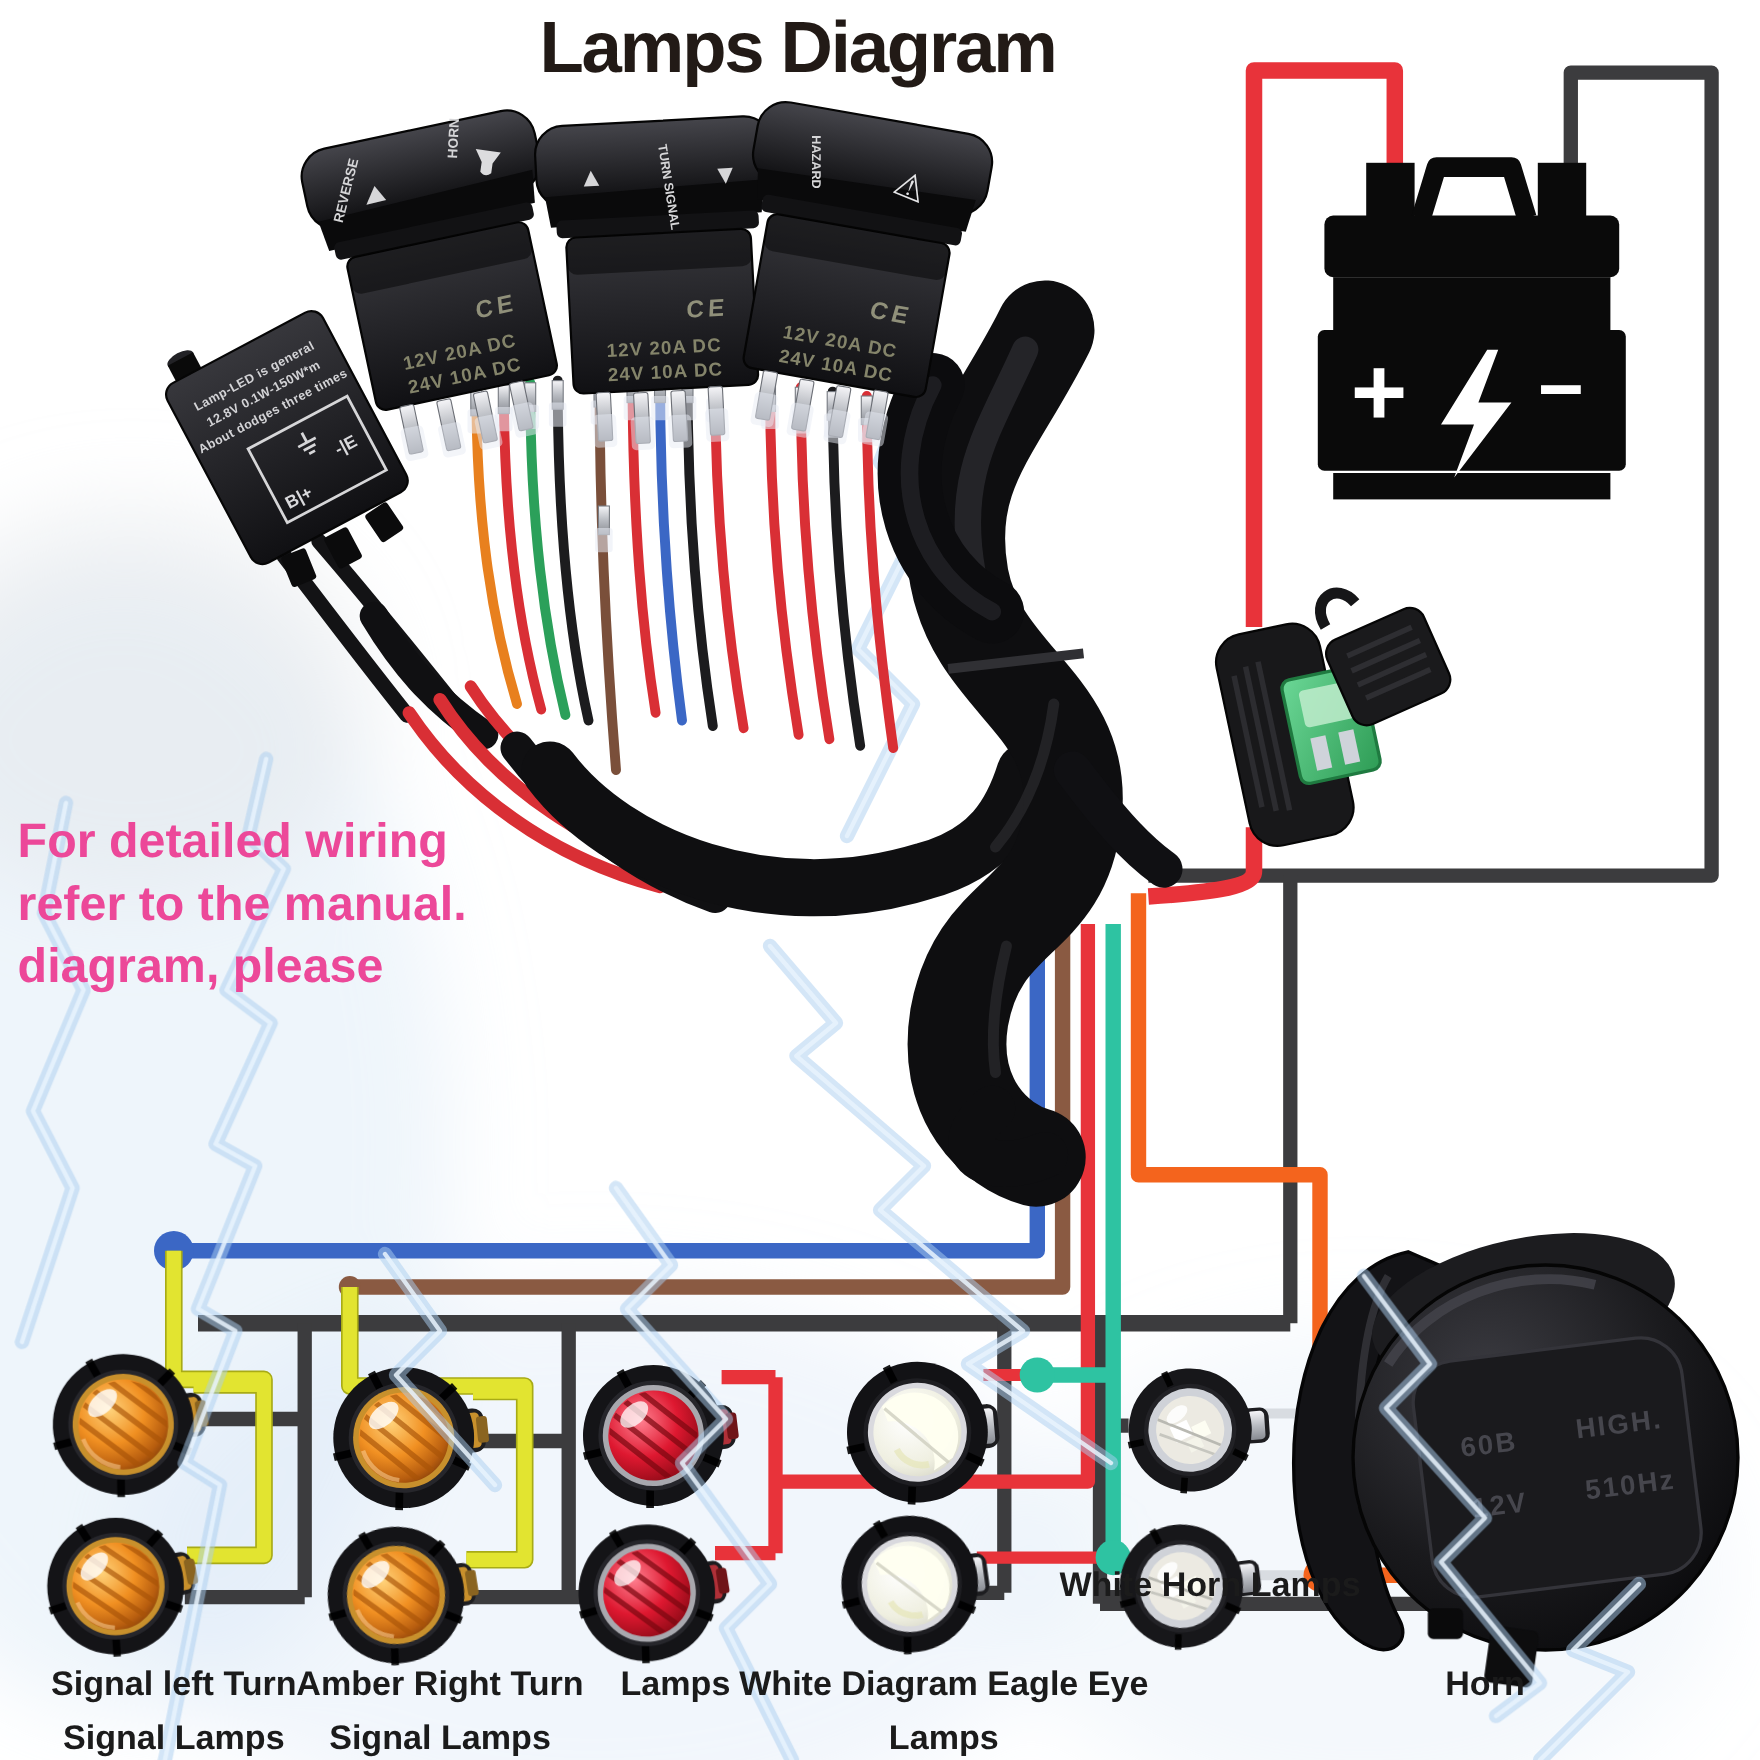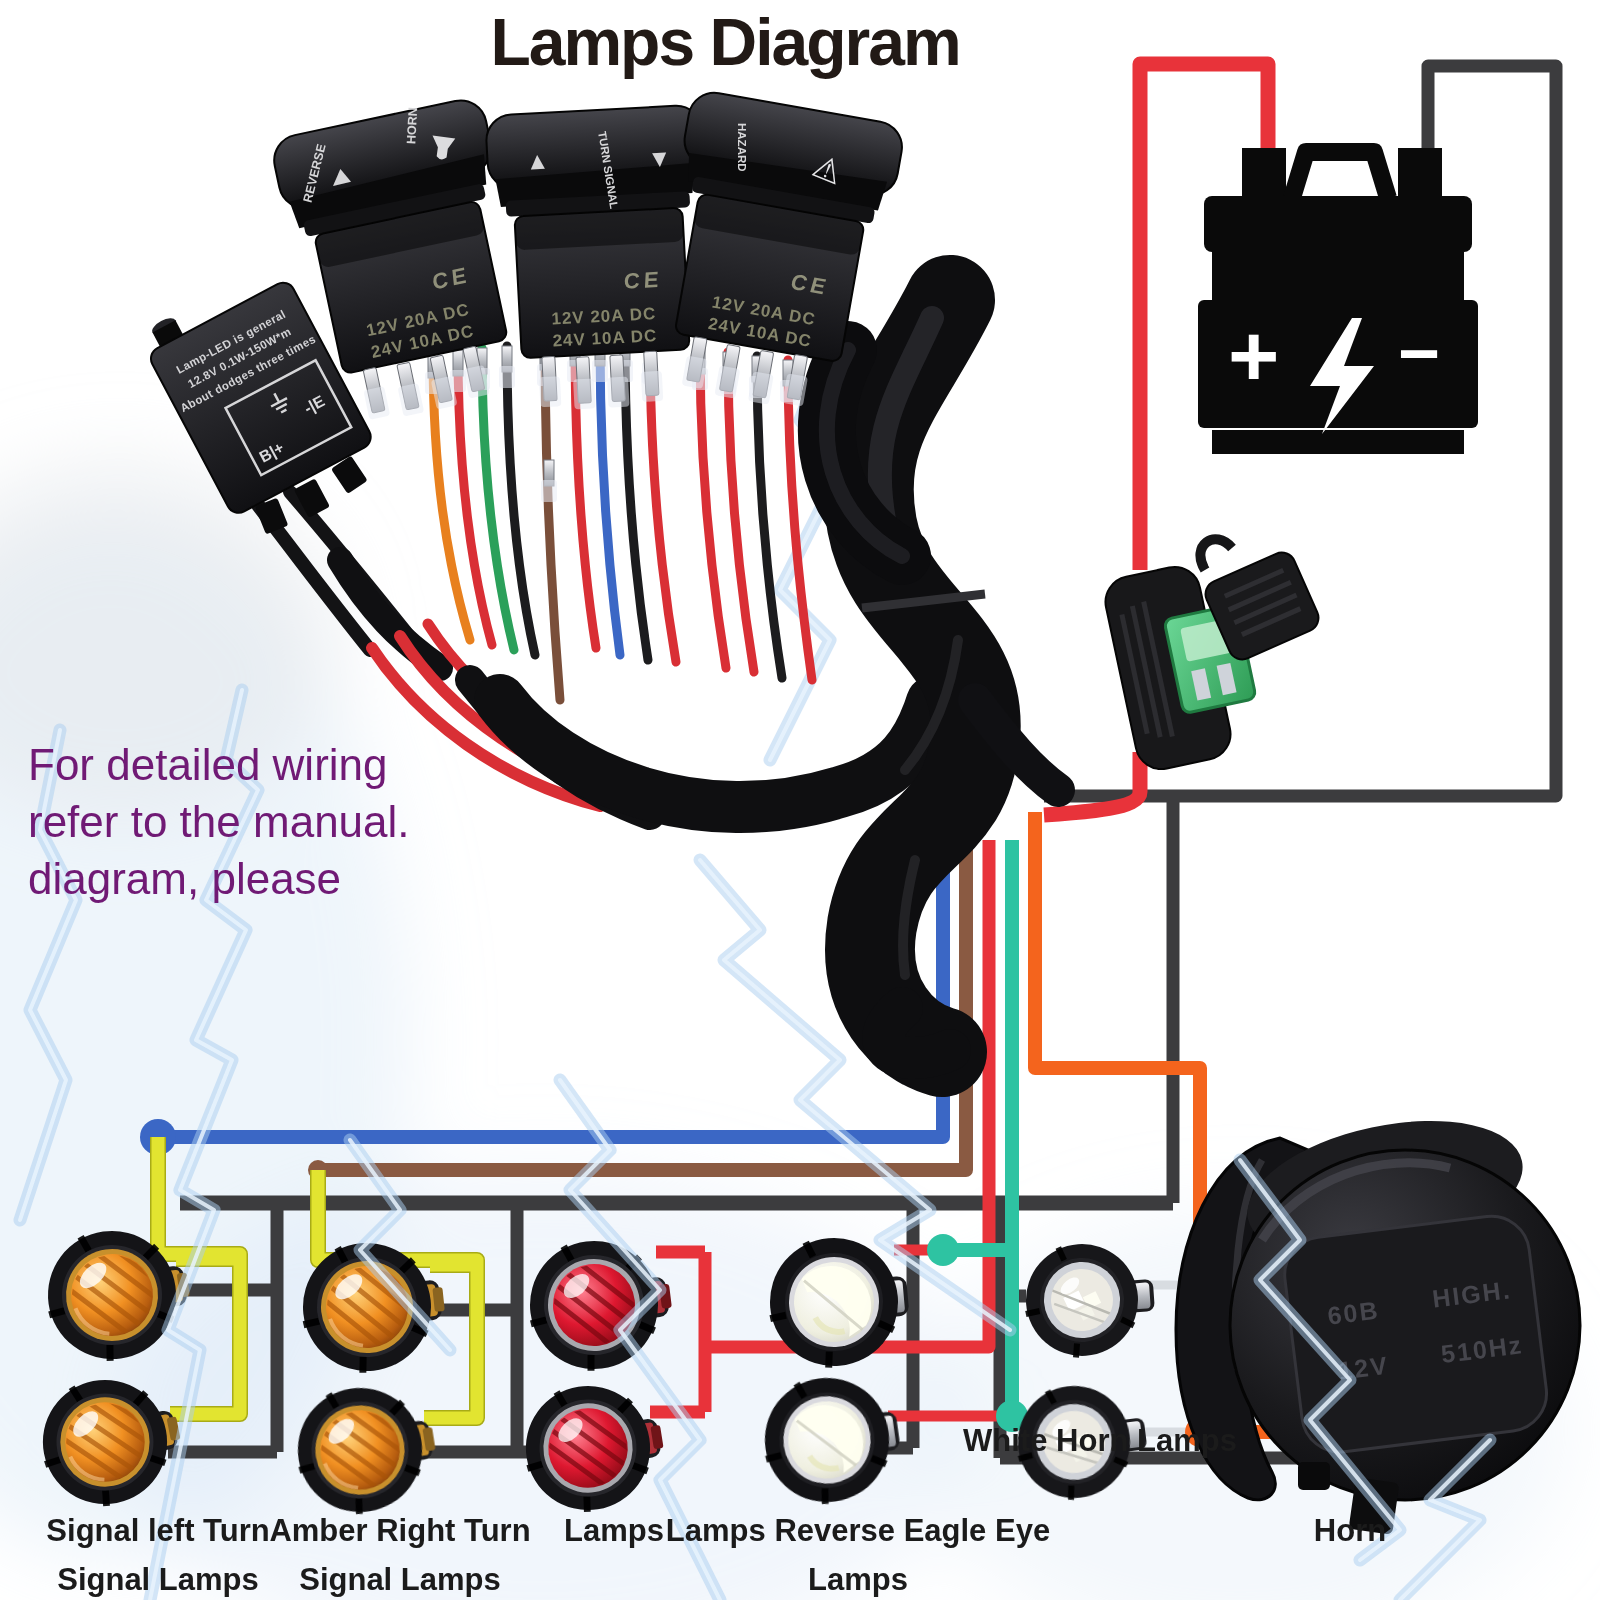--- a/index.html
+++ b/index.html
@@ -1,22 +1,22 @@
 <!DOCTYPE html>
 <html><head>
 <meta charset="utf-8">
 <style>
   html,body{margin:0;padding:0;background:#ffffff;}
   .stage{position:relative;width:1600px;height:1600px;background:#ffffff;overflow:hidden;
          font-family:"Liberation Sans", sans-serif;}
   .stage svg{position:absolute;left:0;top:0;}
   .page-title{position:absolute;left:725px;top:4px;transform:translateX(-50%);
       font-size:66px;font-weight:900;letter-spacing:-2px;color:#221a16;white-space:nowrap;}
-  .note{position:absolute;left:28px;top:736px;font-size:44px;font-weight:400;line-height:57px;
-      color:#701a75;letter-spacing:0px;}
+  .note{position:absolute;left:16px;top:736px;font-size:44px;font-weight:700;line-height:57px;
+      color:#ec4899;letter-spacing:0px;}
   .lamp-label{position:absolute;transform:translateX(-50%);text-align:center;
       font-size:31px;font-weight:700;line-height:49px;color:#1b1b1b;white-space:nowrap;}
   .wire{fill:none;stroke-linejoin:round;}
   .w9{stroke-width:9}.w11{stroke-width:11}.w13{stroke-width:13}.w14{stroke-width:14}.w15{stroke-width:15}.w16{stroke-width:16}
   .swire{fill:none;stroke-linecap:round;stroke-width:9;}
   .loom{fill:none;stroke-linecap:round;stroke-linejoin:round;}
   .boltg{stroke:#a9cdef;opacity:.5;fill:none;stroke-width:13;stroke-linejoin:round;stroke-linecap:round;}
   .boltc{stroke:#e9f3fd;opacity:.85;fill:none;stroke-width:4;stroke-linejoin:round;stroke-linecap:round;}
   .swCap{fill:#d6d6d8;font-weight:700;}
   .swRate{fill:#84846a;font-size:17px;font-weight:700;letter-spacing:1px;text-anchor:middle;}
@@ -462,21 +462,21 @@
   <div>Signal Lamps</div>
 </div>
 <div class="lamp-label" style="left:400px;top:1506px;">
   <div>Amber Right Turn</div>
   <div>Signal Lamps</div>
 </div>
 <div class="lamp-label" style="left:614px;top:1506px;">
   <div>Lamps</div>
 </div>
 <div class="lamp-label" style="left:858px;top:1506px;">
-  <div>Lamps Reverse Eagle Eye</div>
+  <div>White Diagram Eagle Eye</div>
   <div>Lamps</div>
 </div>
 <div class="lamp-label" style="left:1100px;top:1416px;">
   <div>White Horn Lamps</div>
 </div>
 <div class="lamp-label" style="left:1350px;top:1506px;">
   <div>Horn</div>
 </div>
 
 </div>

